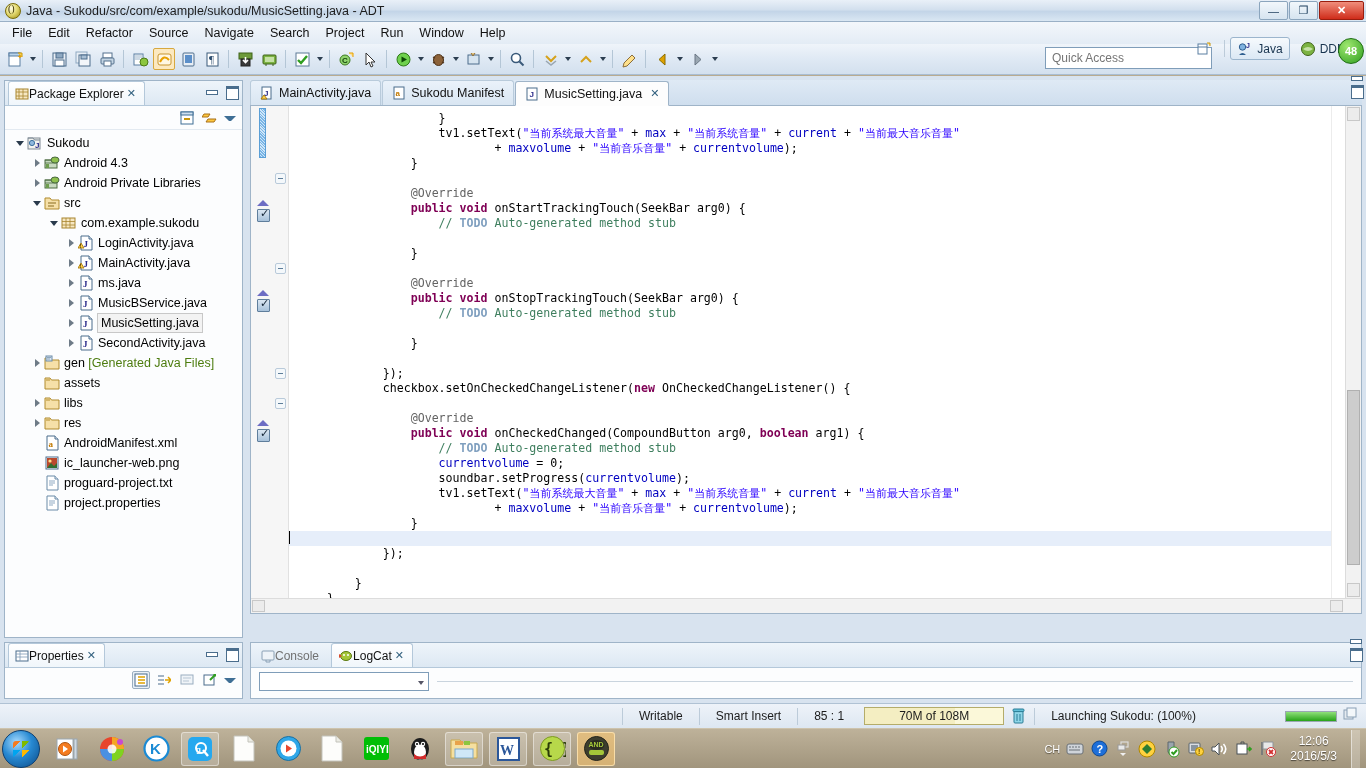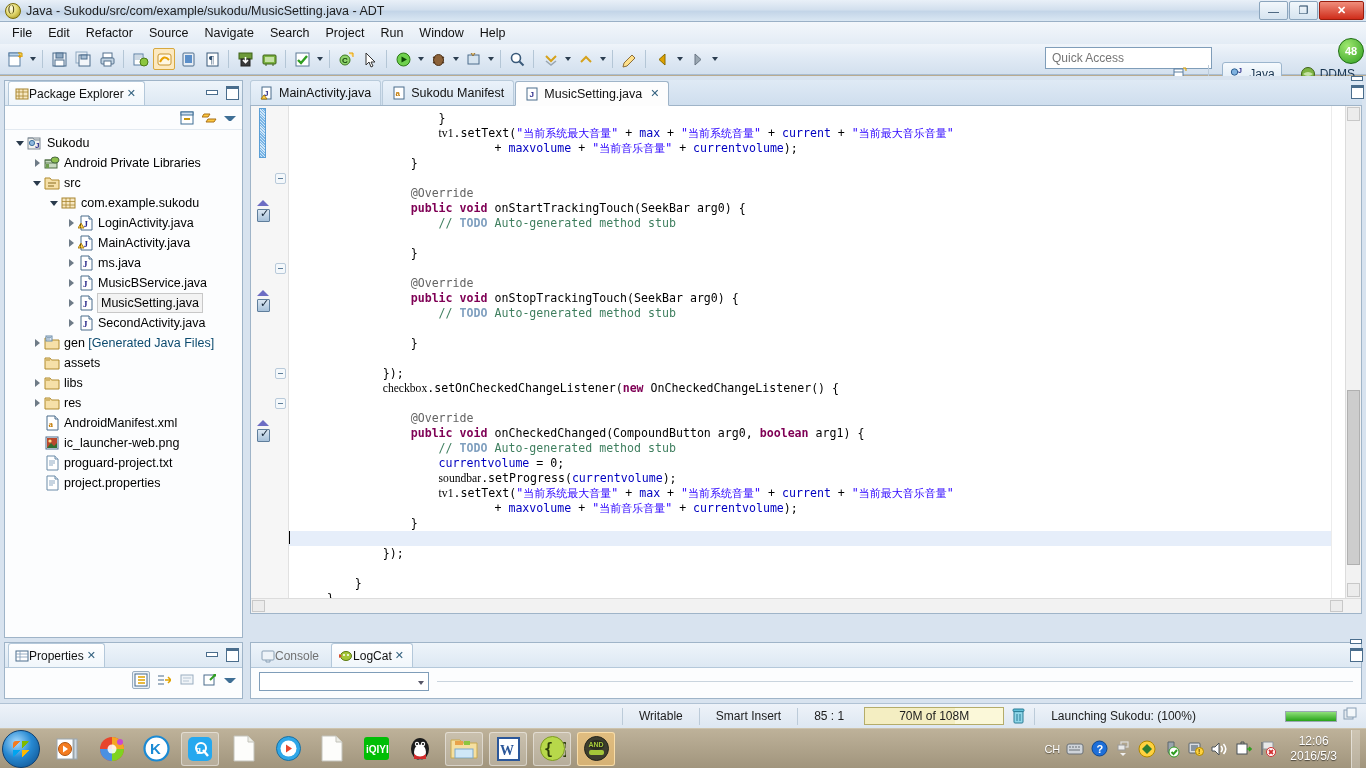--- a/index.html
+++ b/index.html
@@ -72,21 +72,21 @@
   }
   .tarrow::after {
     content: ""; border-left: 3.5px solid transparent; border-right: 3.5px solid transparent;
     border-top: 4px solid #2c3e50;
   }
   .quick-access {
     position: absolute; left: 1045px; top: 47px; width: 167px; height: 22px;
     background: #fff; border: 1px solid #7f9db9;
     font-size: 12px; color: #888; padding: 3px 6px;
   }
-  .persp-bar { position: absolute; right: 4px; top: 62px; display: flex; align-items: center; gap: 11px; }
+  .persp-bar { position: absolute; right: 4px; top: 37px; display: flex; align-items: center; gap: 3px; }
   .persp-btn {
     display: flex; align-items: center; gap: 4px; height: 23px; padding: 0 6px;
     border: 1px solid #9bb5cd; border-radius: 3px;
     background: linear-gradient(to bottom, #f6fafd, #dbe8f4);
     font-size: 12px; color: #18344f;
   }
   .persp-btn.flat { border-color: transparent; background: transparent; }
   .badge48 {
     position: absolute; right: 2px; top: 38px; width: 26px; height: 26px; border-radius: 50%;
     background: radial-gradient(circle at 35% 30%, #9fe870, #2f9e1f);
@@ -155,21 +155,21 @@
   .twist.closed::after {
     content: ""; border-top: 4px solid transparent; border-bottom: 4px solid transparent;
     border-left: 5px solid #6e7b87;
   }
   .twist.open::after {
     content: ""; border-left: 4px solid transparent; border-right: 4px solid transparent;
     border-top: 5px solid #2a3b4c;
   }
   .ticon { width: 16px; height: 16px; margin-right: 4px; flex: 0 0 16px; position: relative; }
   .tlabel { line-height: 18px; }
-  .tlabel .dim { color: #0c4a6e; }
+  .tlabel .dim { color: #4d7c0f; }
 
   
   #properties-view { left: 4px; top: 566px; width: 239px; height: 57px; }
 
   
   #editor-area { left: 250px; top: 4px; width: 1112px; height: 558px; border: none; background: transparent; }
   .ed-tabrow {
     height: 26px; position: relative; display: flex; align-items: flex-end;
     background: linear-gradient(to bottom, #dfeaf5, #cfdeee);
     border-bottom: 1px solid #9fb4c8;
@@ -223,21 +223,21 @@
     color: #000; padding-top: 5px; white-space: pre;
   }
   .code .ln { height: 15px; padding-left: 10px; }
   .code .ln.current { background: #e6eefa; }
   .kw { color: #7f0055; font-weight: bold; }
   .str { color: #2a00ff; }
   .cmt { color: #3f7f5f; }
   .tsk { color: #7f9fbf; font-weight: bold; }
   .ann { color: #646464; }
   .fld { color: #0000c0; }
-  .cn  { color: #000; font-family: Liberation Serif, serif; }
+  .cn  { color: #000; }
   .caret {
     display: inline-block; width: 1px; height: 13px; background: #000;
     vertical-align: -2px; margin-left: -10px;
   }
   .cn-chinese { font-family: "DejaVu Sans", sans-serif; font-size: 11px; }
 
   .vscroll {
     position: absolute; right: 0; top: 0; width: 16px; height: 100%;
     background: #f2f2f2; border-left: 1px solid #dcdcdc;
   }
@@ -593,20 +593,30 @@
             <span class="tlabel">Sukodu</span>
           </div>
           <div class="tnode" style="padding-left: 25px;">
             <span class="twist closed"></span>
             <span class="ticon"><svg width="16" height="16" viewBox="0 0 16 16">
                 <rect x="1" y="5" width="12" height="8" fill="#c7d9c0" stroke="#4a6b3f"></rect>
                 <path d="M1 5h12M1 8h12" stroke="#4a6b3f" stroke-width=".8"></path>
                 <ellipse cx="11" cy="5" rx="4" ry="3" fill="#8ec04f" stroke="#4a6b3f"></ellipse>
                 <rect x="2" y="9" width="3" height="4" fill="#6f9e4f"></rect>
               </svg></span>
+            <span class="tlabel">Android 4.3</span>
+          </div>
+          <div class="tnode" style="padding-left: 25px;">
+            <span class="twist closed"></span>
+            <span class="ticon"><svg width="16" height="16" viewBox="0 0 16 16">
+                <rect x="1" y="5" width="12" height="8" fill="#c7d9c0" stroke="#4a6b3f"></rect>
+                <path d="M1 5h12M1 8h12" stroke="#4a6b3f" stroke-width=".8"></path>
+                <ellipse cx="11" cy="5" rx="4" ry="3" fill="#8ec04f" stroke="#4a6b3f"></ellipse>
+                <rect x="2" y="9" width="3" height="4" fill="#6f9e4f"></rect>
+              </svg></span>
             <span class="tlabel">Android Private Libraries</span>
           </div>
           <div class="tnode" style="padding-left: 25px;">
             <span class="twist open"></span>
             <span class="ticon"><svg width="16" height="16" viewBox="0 0 16 16">
                 <path d="M1 3h5l1.5 2H15v9H1z" fill="#f6e0a8" stroke="#b08b2e"></path>
                 <path d="M4 8h8M4 11h6" stroke="#8a6d1e" stroke-width="1"></path>
               </svg></span>
             <span class="tlabel">src</span>
           </div>

